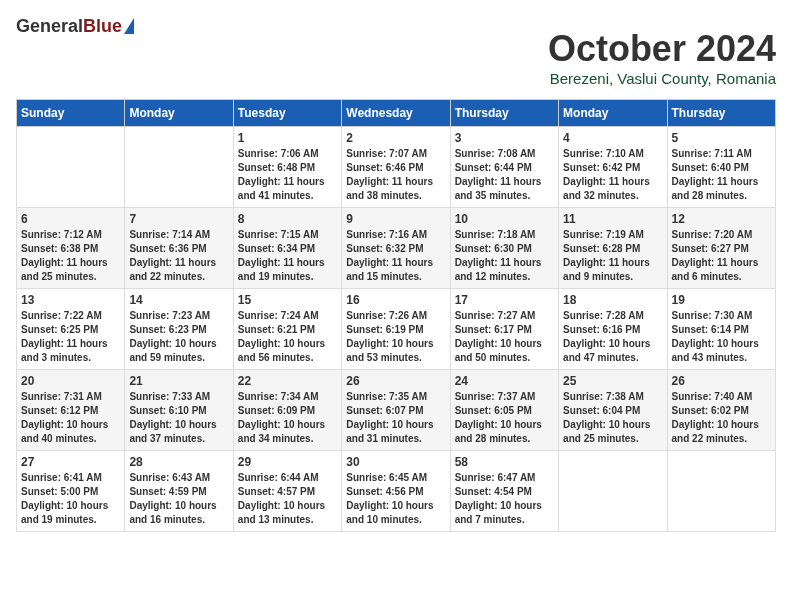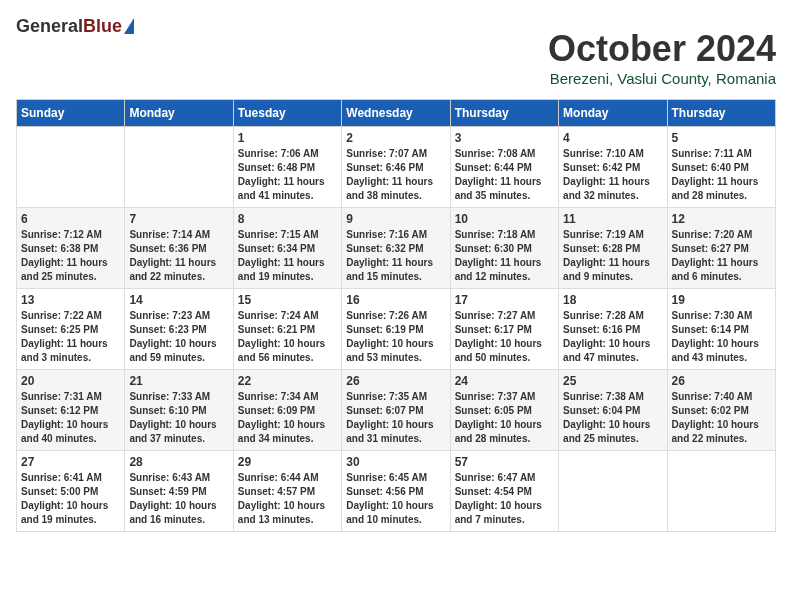--- a/index.html
+++ b/index.html
@@ -254,20 +254,20 @@
         </td>
         <td>
           <span class="day-num">29</span>
           <div class="day-info">Sunrise: 6:44 AM<br>Sunset: 4:57 PM<br>Daylight: 10 hours and 13 minutes.</div>
         </td>
         <td>
           <span class="day-num">30</span>
           <div class="day-info">Sunrise: 6:45 AM<br>Sunset: 4:56 PM<br>Daylight: 10 hours and 10 minutes.</div>
         </td>
         <td>
-          <span class="day-num">57</span>
+          <span class="day-num">58</span>
           <div class="day-info">Sunrise: 6:47 AM<br>Sunset: 4:54 PM<br>Daylight: 10 hours and 7 minutes.</div>
         </td>
         <td></td>
         <td></td>
       </tr>
     </tbody>
 </table>
 
 </body></html>

